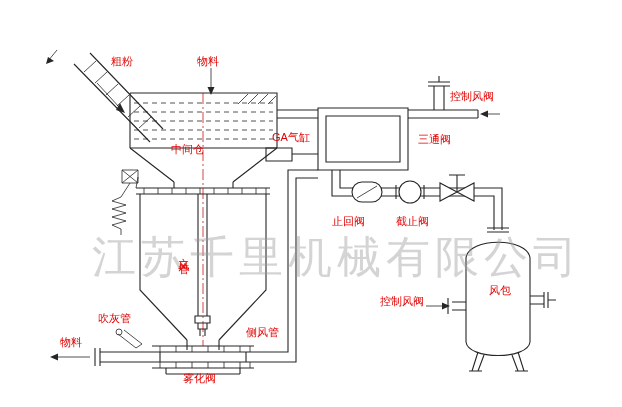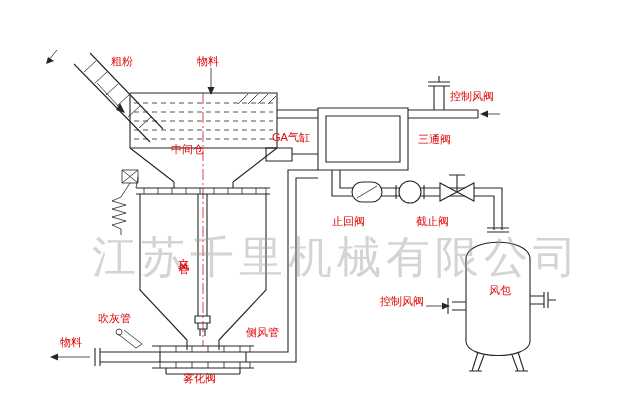--- a/index.html
+++ b/index.html
@@ -138,21 +138,21 @@
 
   <div class="watermark">江苏千里机械有限公司</div>
 
   <div class="lbl" style="left:111px; top:55px">粗粉</div>
   <div class="lbl" style="left:197px; top:55px">物料</div>
   <div class="lbl" style="left:171px; top:143px">中间仓</div>
   <div class="lbl" style="left:272px; top:131px">GA气缸</div>
   <div class="lbl" style="left:418px; top:133px">三通阀</div>
   <div class="lbl" style="left:450px; top:90px">控制风阀</div>
   <div class="lbl" style="left:332px; top:215px">止回阀</div>
-  <div class="lbl" style="left:416px; top:215px">截止阀</div>
+  <div class="lbl" style="left:396px; top:215px">截止阀</div>
   <div class="lbl vert" style="left:177px; top:249px">立风管</div>
   <div class="lbl" style="left:98px;  top:312px">吹灰管</div>
   <div class="lbl" style="left:60px;  top:336px">物料</div>
   <div class="lbl" style="left:183px; top:372px">雾化阀</div>
   <div class="lbl" style="left:246px; top:326px">侧风管</div>
   <div class="lbl" style="left:380px; top:295px">控制风阀</div>
   <div class="lbl" style="left:489px; top:284px">风包</div>
 
 </div>
 

